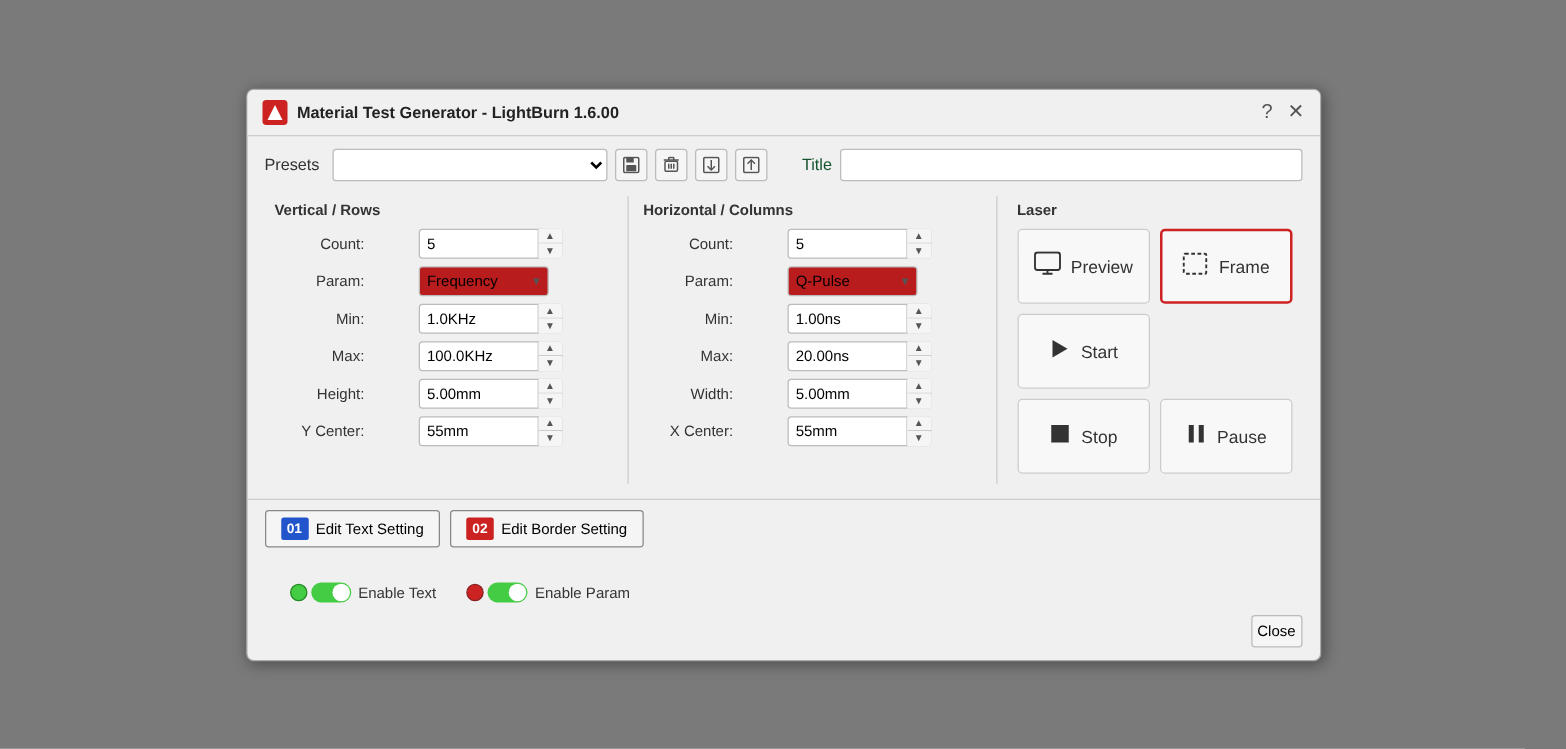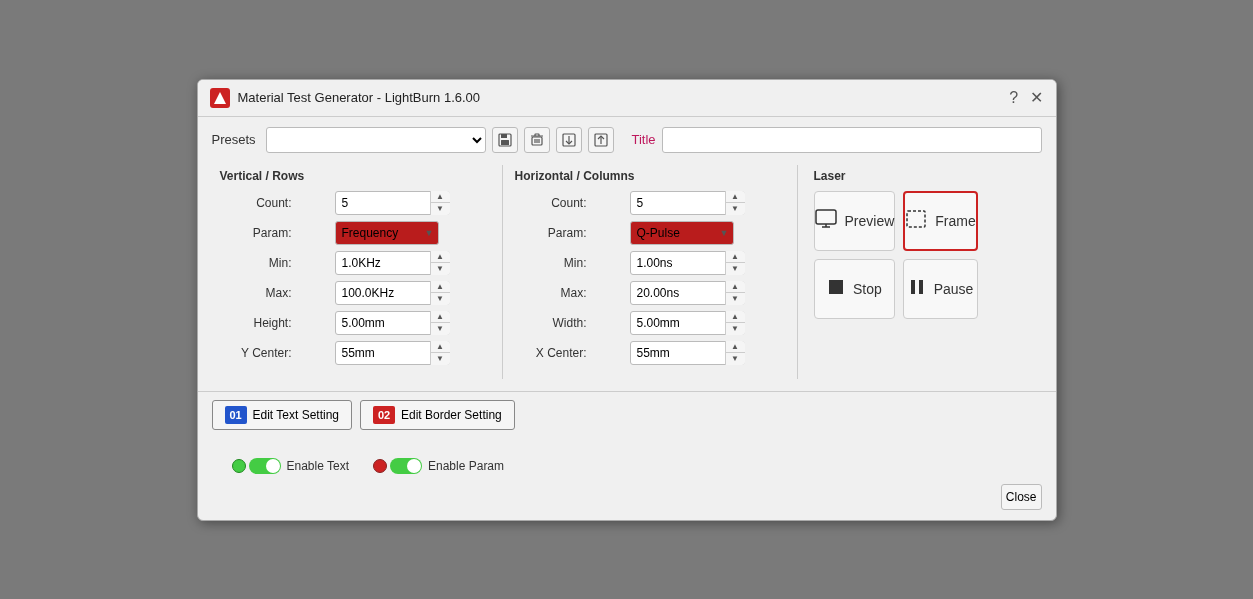--- a/index.html
+++ b/index.html
@@ -25,20 +25,21 @@
       border-bottom: 1px solid #ccc;
       padding: 8px 12px;
       display: flex;
       align-items: center;
       justify-content: space-between;
     }
     .titlebar-left {
       display: flex;
       align-items: center;
       gap: 8px;
+      font-weight: bold;
     }
     .titlebar-icon {
       width: 20px;
       height: 20px;
       background: #cc2222;
       border-radius: 3px;
       display: flex;
       align-items: center;
       justify-content: center;
       color: white;
@@ -91,22 +92,22 @@
       border-radius: 3px;
       background: #f5f5f5;
       cursor: pointer;
       display: flex;
       align-items: center;
       justify-content: center;
       font-size: 14px;
       color: #444;
     }
     .title-label {
-      color: #be185d;
-      margin-left: 12px;
+      color: #14532d;
+      margin-left: 22px;
     }
     .title-input {
       flex: 1;
       height: 26px;
       border: 1px solid #bbb;
       border-radius: 3px;
       background: white;
       padding: 0 6px;
       font-size: 12px;
     }
@@ -204,21 +205,21 @@
       width: 1px;
       background: #ccc;
       margin: 0 4px;
     }
     .laser-panel {
       flex: 0 0 240px;
       padding: 4px 8px 8px 12px;
     }
     .laser-buttons {
       display: grid;
-      grid-template-columns: 1fr 1fr 1fr 1fr;
+      grid-template-columns: 1fr 1fr;
       gap: 8px;
       margin-top: 4px;
     }
     .laser-btn {
       height: 60px;
       border: 1px solid #ccc;
       border-radius: 4px;
       background: #f8f8f8;
       cursor: pointer;
       display: flex;
@@ -542,20 +543,28 @@
 
             <button class="laser-btn frame-btn">
               <span>
                 <svg width="22" height="20" viewBox="0 0 22 20" fill="none">
                   <rect x="2" y="2" width="18" height="16" rx="1" stroke="#333" stroke-width="1.5" stroke-dasharray="3 2" fill="none"></rect>
                 </svg>
               </span>
               <span>Frame</span>
             </button>
 
+            <button class="laser-btn">
+              <span>
+                <svg width="18" height="18" viewBox="0 0 18 18" fill="#333">
+                  <polygon points="3,2 15,9 3,16" fill="#333"></polygon>
+                </svg>
+              </span>
+              <span>Start</span>
+            </button>
 
             <button class="laser-btn stop-btn">
               <span>
                 <svg width="18" height="18" viewBox="0 0 18 18" fill="#333">
                   <rect x="2" y="2" width="14" height="14" fill="#333"></rect>
                 </svg>
               </span>
               <span>Stop</span>
             </button>
 

